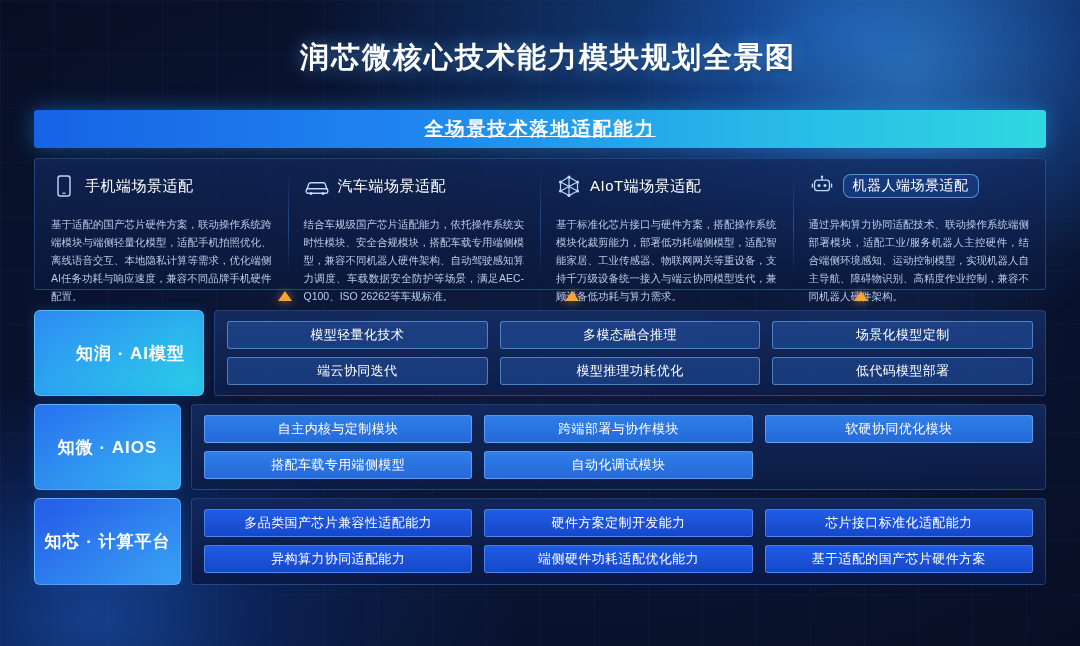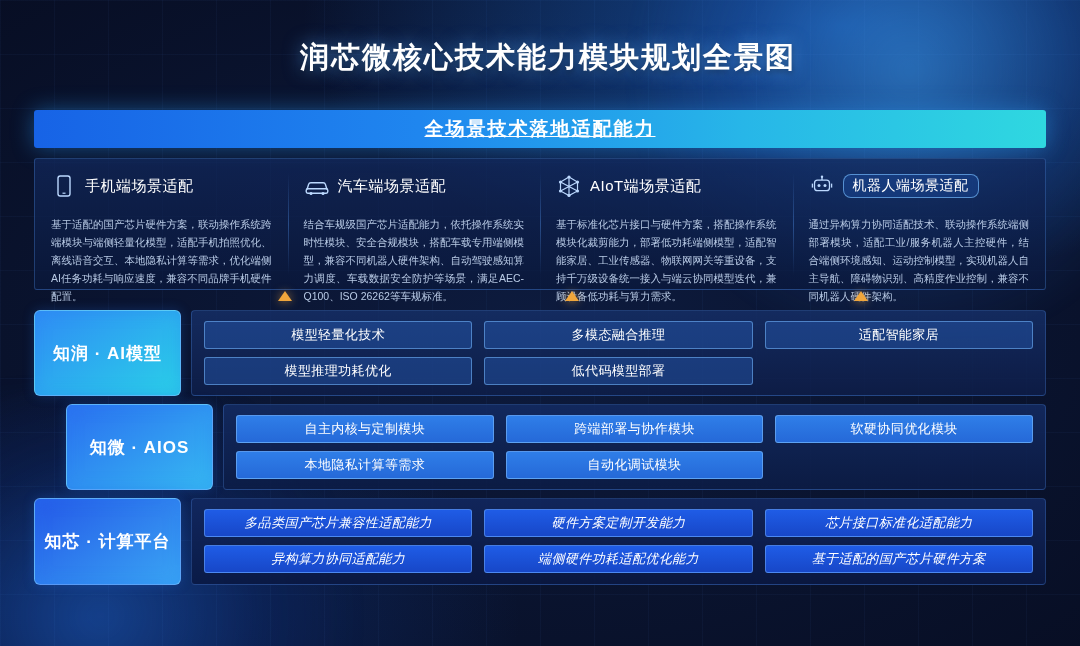--- a/index.html
+++ b/index.html
@@ -203,54 +203,53 @@
     align-items: center;
     justify-content: center;
     font-size: 13px;
     letter-spacing: 0.4px;
     color: #ffffff;
   }
 
   
   .layer-1 .layer-label {
     background: linear-gradient(145deg, #2f8cf5 0%, #2ad0e8 100%);
+    padding-left: 23px;
   }
   .layer-1 .layer-body {
     background: linear-gradient(180deg, rgba(22,48,105,0.8) 0%, rgba(14,30,74,0.8) 100%);
   }
   .layer-1 .chip {
     background: rgba(40,95,185,0.42);
     border: 1px solid rgba(120,185,255,0.55);
   }
 
   
   .layer-2 .layer-label {
     background: linear-gradient(145deg, #2a6ff0 0%, #36b9f2 100%);
-    margin-left: 32px;
   }
   .layer-2 .layer-body {
     background: linear-gradient(180deg, rgba(20,44,100,0.85) 0%, rgba(12,28,70,0.85) 100%);
     text-align: center;
   }
   .layer-2 .chip {
     background: linear-gradient(180deg, #2f7ee8 0%, #2569d8 100%);
     border: 1px solid rgba(140,200,255,0.5);
   }
 
   
   .layer-3 .layer-label {
     background: linear-gradient(145deg, #2458e8 0%, #3aa6f4 100%);
   }
   .layer-3 .layer-body {
     background: linear-gradient(180deg, rgba(18,40,96,0.88) 0%, rgba(10,24,66,0.88) 100%);
   }
   .layer-3 .chip {
     background: linear-gradient(180deg, #1f5ce6 0%, #1747c8 100%);
     border: 1px solid rgba(130,190,255,0.45);
-    font-style: italic;
   }
   .layer-3 .layer-body { padding-bottom: 11px; }
 </style>
 </head>
 <body>
 
 <div class="stage">
   <div class="glow-tr"></div>
   <div class="glow-bl"></div>
   <div class="grid-lines"></div>
@@ -334,33 +333,34 @@
       <div class="arrow" style="left:244px"></div>
       <div class="arrow" style="left:531px"></div>
       <div class="arrow" style="left:820px"></div>
     </div>
 
     <div class="layer layer-1">
       <div class="layer-label">知润 · AI模型</div>
       <div class="layer-body">
         <div class="chip">模型轻量化技术</div>
         <div class="chip">多模态融合推理</div>
-        <div class="chip">适配智能家居</div>
+        <div class="chip">场景化模型定制</div>
+        <div class="chip">端云协同迭代</div>
         <div class="chip">模型推理功耗优化</div>
         <div class="chip">低代码模型部署</div>
       </div>
     </div>
 
     <div class="layer layer-2">
       <div class="layer-label">知微 · AIOS</div>
       <div class="layer-body">
         <div class="chip">自主内核与定制模块</div>
         <div class="chip">跨端部署与协作模块</div>
         <div class="chip">软硬协同优化模块</div>
-        <div class="chip">本地隐私计算等需求</div>
+        <div class="chip">搭配车载专用端侧模型</div>
         <div class="chip">自动化调试模块</div>
       </div>
     </div>
 
     <div class="layer layer-3">
       <div class="layer-label">知芯 · 计算平台</div>
       <div class="layer-body">
         <div class="chip">多品类国产芯片兼容性适配能力</div>
         <div class="chip">硬件方案定制开发能力</div>
         <div class="chip">芯片接口标准化适配能力</div>

